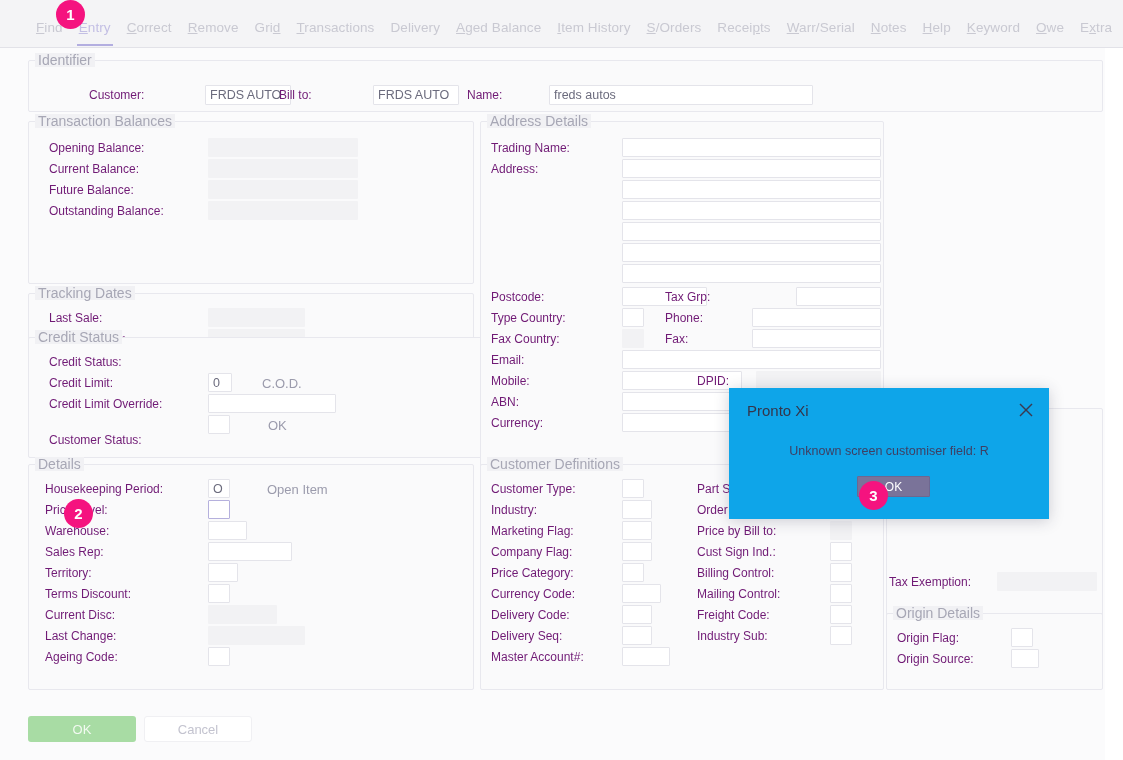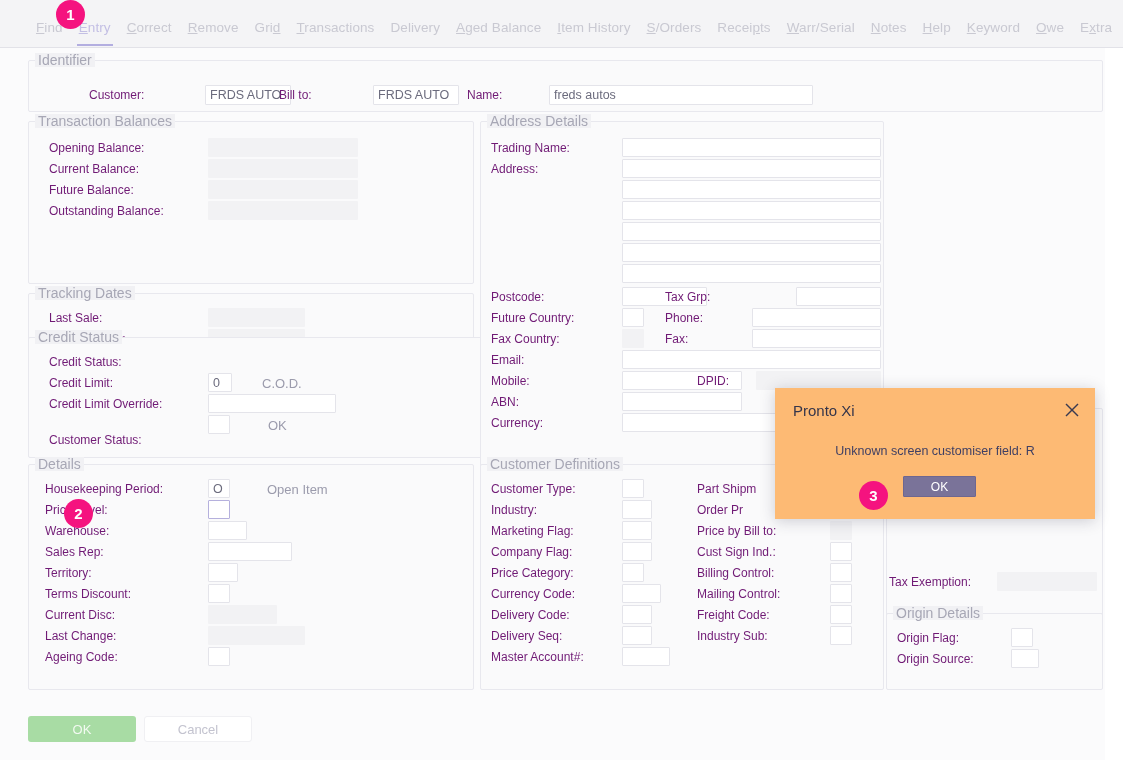--- a/index.html
+++ b/index.html
@@ -128,23 +128,23 @@
   .btn-cancel {
     background: #ffffff;
     color: #c3c3cf;
     width: 108px;
     border: 1px solid #f0f0f3;
   }
 
   
   .modal {
     position: absolute;
-    left: 775px; top: 388px;
+    left: 729px; top: 388px;
     width: 320px; height: 131px;
-    background: #fdba74;
+    background: #0ea5e9;
     box-shadow: 0 2px 14px rgba(40,40,70,.22);
   }
   .modal-title {
     position: absolute; left: 18px; top: 14px;
     font-size: 15px; color: #35354a;
   }
   .modal-close {
     position: absolute; right: 12px; top: 11px;
     width: 22px; height: 22px;
     cursor: default;
@@ -287,21 +287,21 @@
       <input class="txt" style="left: 141px; top: 37px; width: 259px;" value="">
       <input class="txt" style="left: 141px; top: 58px; width: 259px;" value="">
       <input class="txt" style="left: 141px; top: 79px; width: 259px;" value="">
       <input class="txt" style="left: 141px; top: 100px; width: 259px;" value="">
       <input class="txt" style="left: 141px; top: 121px; width: 259px;" value="">
       <input class="txt" style="left: 141px; top: 142px; width: 259px;" value="">
       <span class="lbl" style="left:10px; top:167px; width:129px;">Postcode:</span>
       <input class="txt" style="left: 141px; top: 165px; width: 85px;" value="">
       <span class="lbl" style="left:184px; top:167px; width:76px;">Tax Grp:</span>
       <input class="txt" style="left: 315px; top: 165px; width: 85px;" value="">
-      <span class="lbl" style="left:10px; top:188px; width:129px;">Future Country:</span>
+      <span class="lbl" style="left:10px; top:188px; width:129px;">Type Country:</span>
       <input class="txt" style="left: 141px; top: 186px; width: 22px;" value="">
       <span class="lbl" style="left:184px; top:188px; width:76px;">Phone:</span>
       <input class="txt" style="left: 271px; top: 186px; width: 129px;" value="">
       <span class="lbl" style="left:10px; top:209px; width:129px;">Fax Country:</span>
       <input class="txt ro" readonly="" style="left: 141px; top: 207px; width: 22px;" value="">
       <span class="lbl" style="left:184px; top:209px; width:76px;">Fax:</span>
       <input class="txt" style="left: 271px; top: 207px; width: 129px;" value="">
       <span class="lbl" style="left:10px; top:230px; width:129px;">Email:</span>
       <input class="txt" style="left: 141px; top: 228px; width: 259px;" value="">
       <span class="lbl" style="left:10px; top:251px; width:129px;">Mobile:</span>

